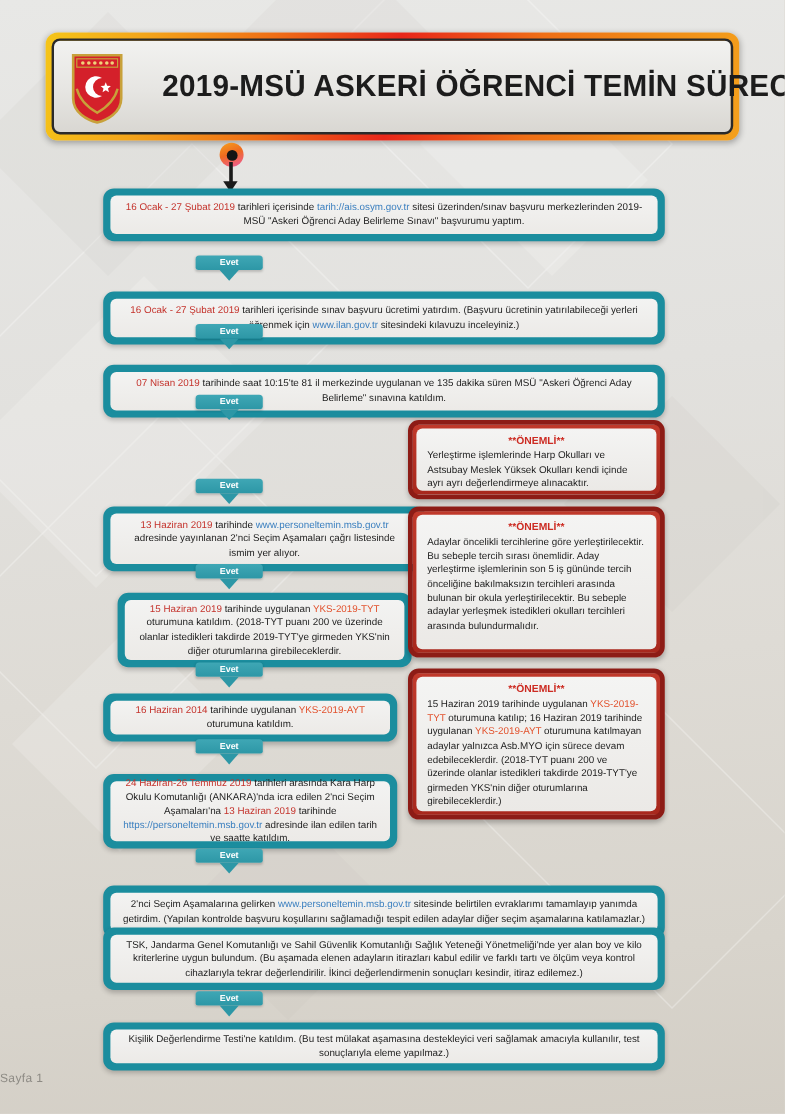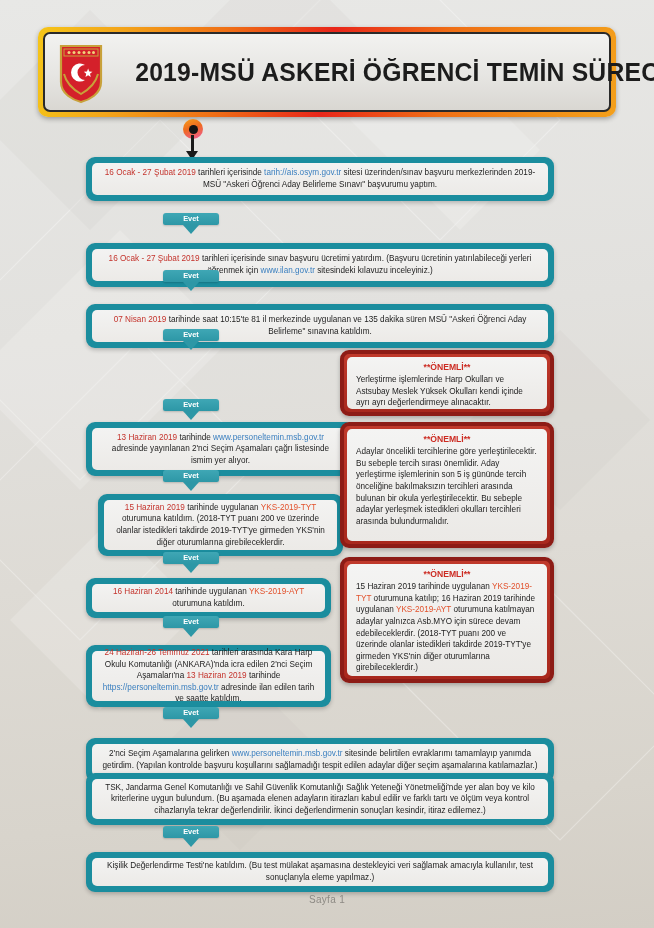--- a/index.html
+++ b/index.html
@@ -174,21 +174,21 @@
     font-size: 8.2px;
     line-height: 1.42;
     color: #1d1d1d;
     text-align: left;
   }
 
   
   #footer {
     position: absolute;
     left: 0; right: 0; top: 894px;
-    text-align: center;
+    text-align: left;
     font-size: 10px;
     color: #8d8a84;
     letter-spacing: .3px;
   }
 </style>
 </head>
 <body>
 
 <div id="page">
 
@@ -307,21 +307,21 @@
     </div>
   </div>
 
   <div class="evet" style="left:163px; top:616px;">
     <span class="evet-label">Evet</span>
     <div class="evet-arrow"></div>
   </div>
 
   <div class="step-box" style="left:86px; top:645px; width:245px; height:62px;">
     <div class="step-inner">
-      <div class="step-text"><span class="red">24 Haziran-26 Temmuz 2021</span><span> tarihleri arasında Kara Harp Okulu Komutanlığı (ANKARA)'nda icra edilen 2'nci Seçim Aşamaları'na </span><span class="red">13 Haziran 2019</span><span> tarihinde </span><span class="link">https://personeltemin.msb.gov.tr</span><span> adresinde ilan edilen tarih ve saatte katıldım.</span></div>
+      <div class="step-text"><span class="red">24 Haziran-26 Temmuz 2019</span><span> tarihleri arasında Kara Harp Okulu Komutanlığı (ANKARA)'nda icra edilen 2'nci Seçim Aşamaları'na </span><span class="red">13 Haziran 2019</span><span> tarihinde </span><span class="link">https://personeltemin.msb.gov.tr</span><span> adresinde ilan edilen tarih ve saatte katıldım.</span></div>
     </div>
   </div>
 
   <div class="evet" style="left:163px; top:707px;">
     <span class="evet-label">Evet</span>
     <div class="evet-arrow"></div>
   </div>
 
   <div class="step-box" style="left:86px; top:738px; width:468px; height:44px;">
     <div class="step-inner">

